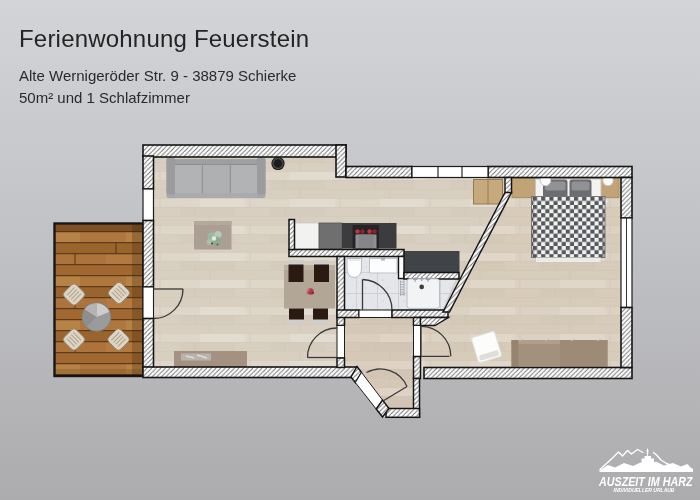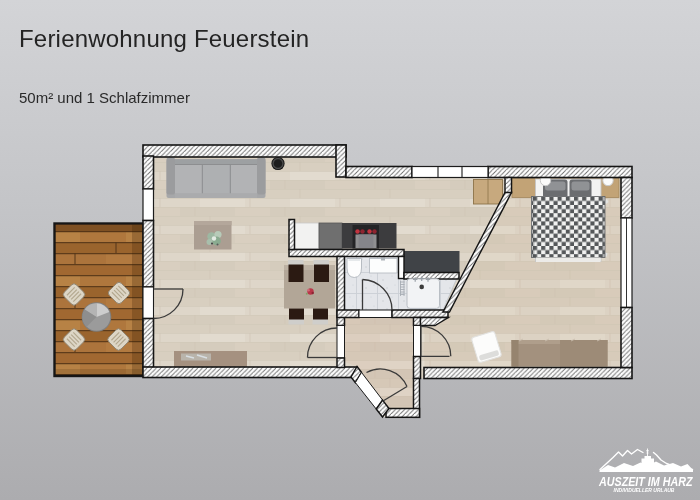--- a/index.html
+++ b/index.html
@@ -11,20 +11,21 @@
   .t3{position:absolute;left:19px;top:89px;font-size:15px;color:#2a2a2a;text-align:center;}
   .t4{position:absolute;left:19px;top:112px;font-size:15px;color:#2a2a2a;}
   svg{position:absolute;left:0;top:0;}
 </style>
 </head>
 <body>
 <div class="page">
 
 <div class="t1">Ferienwohnung Feuerstein</div>
 
+<div class="t2">Alte Wernigeröder Str. 9 - 38879 Schierke</div>
 
 <div class="t3">50m² und 1 Schlafzimmer</div>
 
 <svg width="700" height="500" viewBox="0 0 700 500">
 <defs>
   <pattern id="hatch" width="4.6" height="4.6" patternUnits="userSpaceOnUse">
     <rect width="4.6" height="4.6" fill="#ffffff"></rect>
     <path d="M-1,5.6 L5.6,-1 M3.6,5.6 L5.6,3.6" stroke="#6f6f6f" stroke-width="0.95" fill="none"></path>
   </pattern>
   <pattern id="wood" width="90" height="27" patternUnits="userSpaceOnUse">

